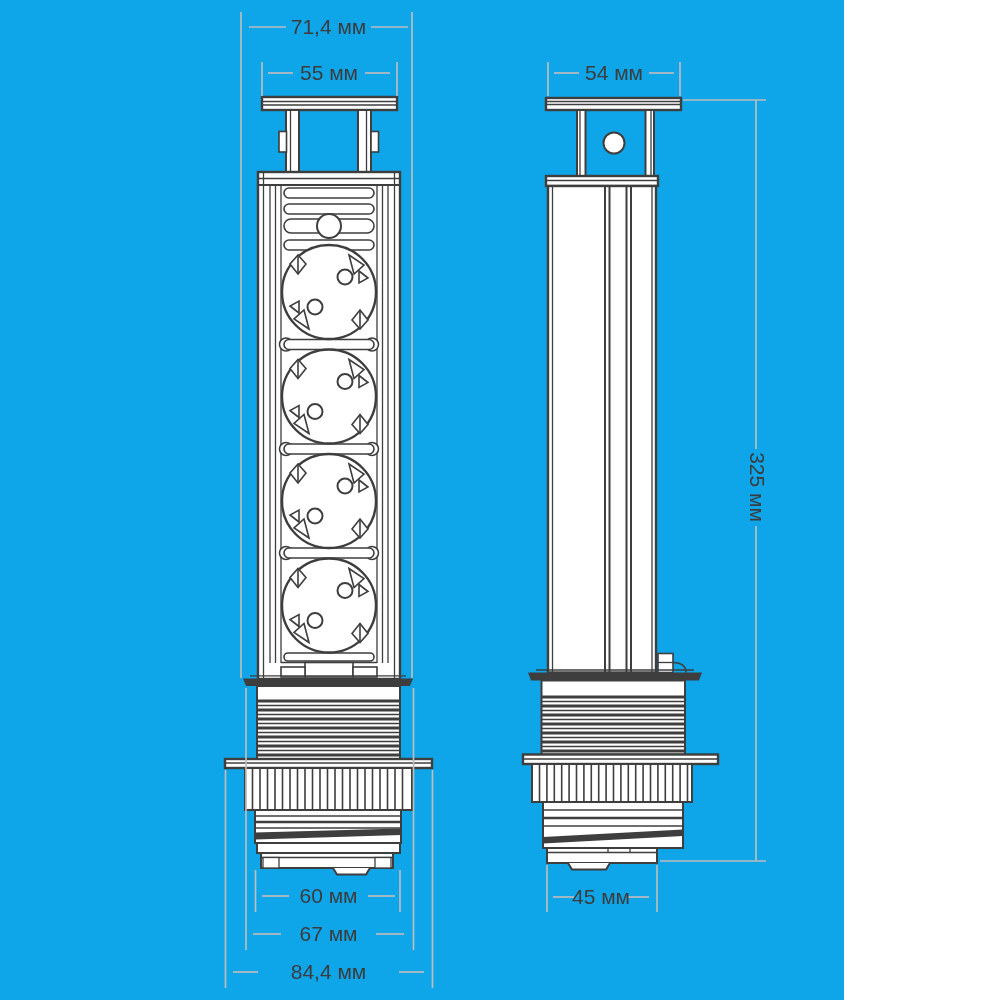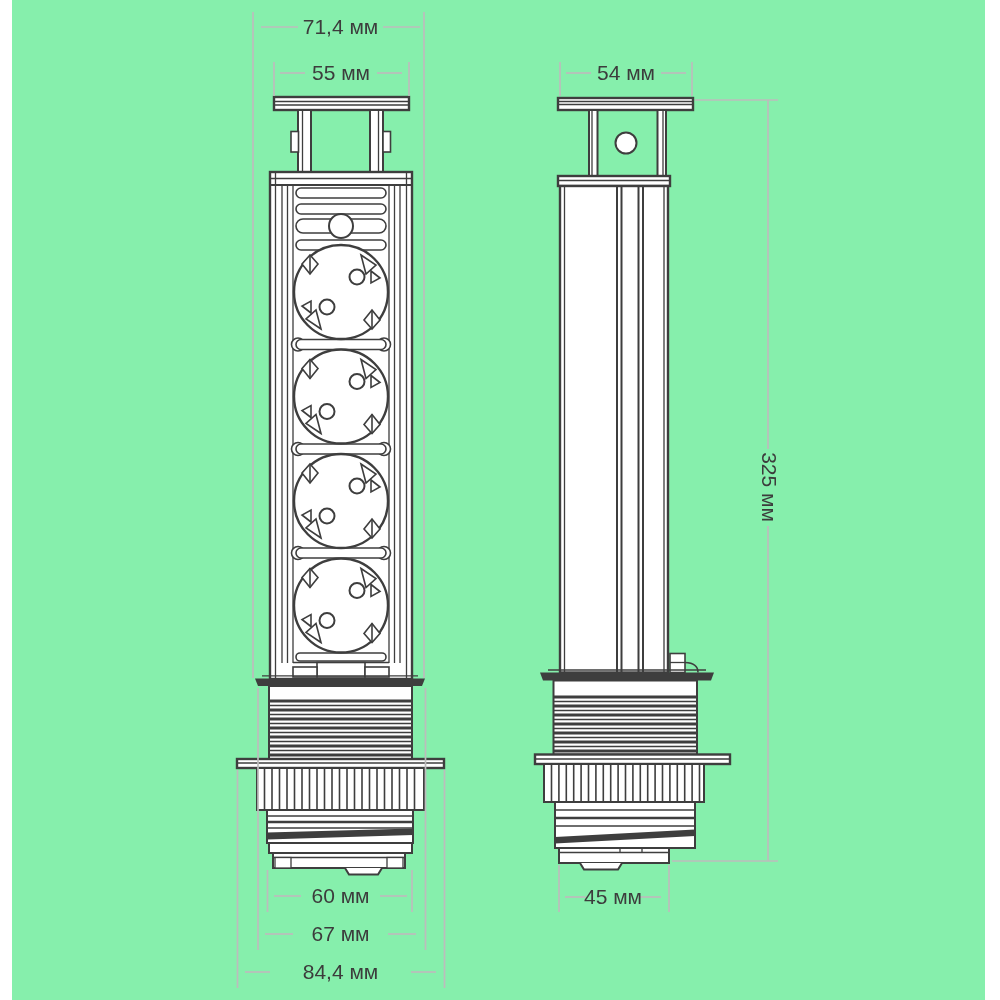--- a/index.html
+++ b/index.html
@@ -1,16 +1,16 @@
 <!DOCTYPE html>
 <html><head>
 <meta charset="utf-8">
 <style>
   html,body{margin:0;padding:0;background:#ffffff;}
-  .page{width:973px;height:1000px;background:#86efac;position:relative;overflow:hidden;margin-left:12px;}
+  .page{width:844px;height:1000px;background:#0ea5e9;position:relative;overflow:hidden;}
   svg{display:block;}
   .s{stroke:#3e3e3e;stroke-width:2;fill:none;stroke-linecap:butt;stroke-linejoin:miter;}
   .f{fill:#ffffff;}
   .d{fill:#3e3e3e;stroke:none;}
   .t1{stroke-width:1.3;}
   .t15{stroke-width:1.6;}
   .t25{stroke-width:2.4;}
   .t3{stroke-width:3.2;}
   .dim{stroke:#bcbcbc;stroke-width:1.7;fill:none;}
   .lbl{fill:#3c3c3c;font-family:"Liberation Sans",sans-serif;font-size:21px;}

